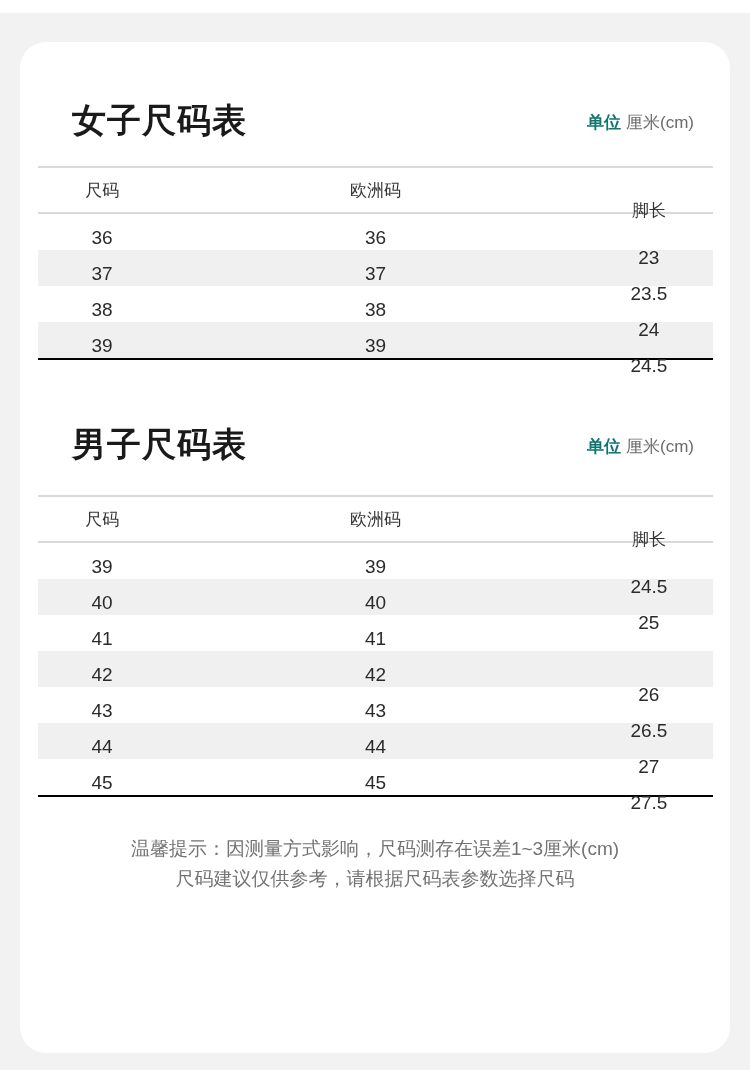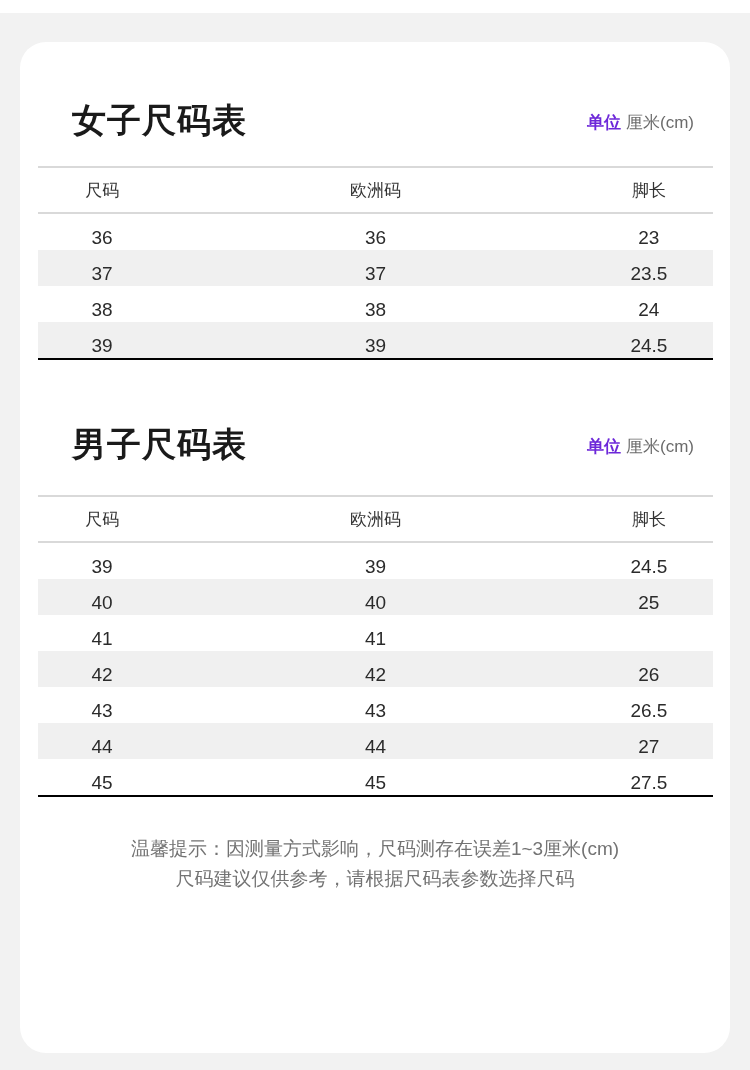--- a/index.html
+++ b/index.html
@@ -40,21 +40,21 @@
   }
   .unit {
     font-size: 17px;
     line-height: 24px;
     color: #6b6b6b;
     padding-bottom: 5px;
     white-space: nowrap;
   }
   .unit .unit-prefix {
     font-weight: 700;
-    color: #6d28d9;
+    color: #0f766e;
     margin-right: 5px;
   }
   .size-table {
     margin: 26px 17px 0 18px;
     border-top: 2px solid #d9d9d9;
     border-bottom: 2px solid #000000;
   }
   .thead {
     display: flex;
     height: 46px;
@@ -71,21 +71,21 @@
     line-height: 48px;
   }
   .tbody .trow:nth-child(even) { background: #f0f0f0; }
   .cell {
     text-align: center;
     font-size: 19px;
     color: #2b2b2b;
   }
   .cell.c1 { width: 19%; }
   .cell.c2 { width: 62%; }
-  .cell.c3 { width: 19%; }
+  .cell.c3 { width: 19%; margin-top: 20px; }
   .table-second { margin-top: 31px; }
   .footer-note {
     margin-top: 37px;
     text-align: center;
   }
   .footer-note p {
     font-size: 19px;
     line-height: 30px;
     color: #737373;
   }

